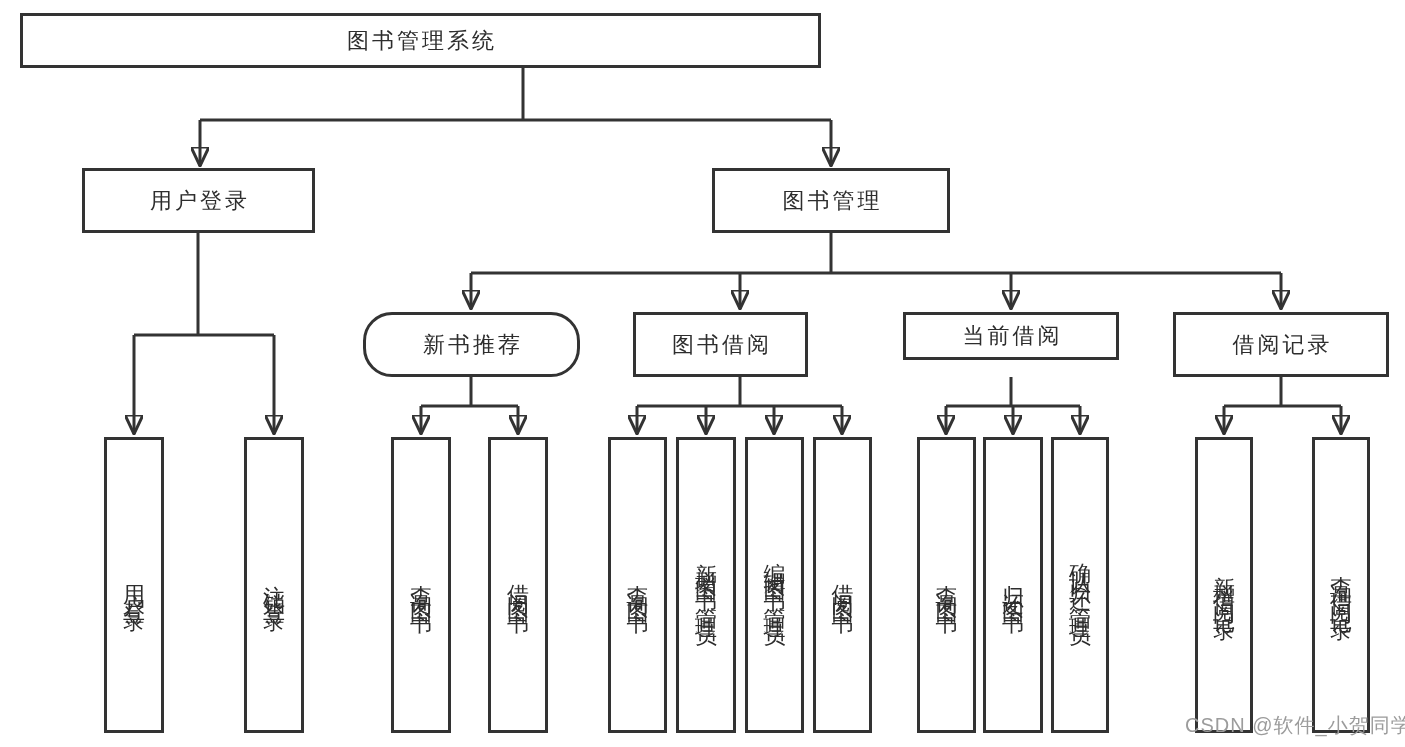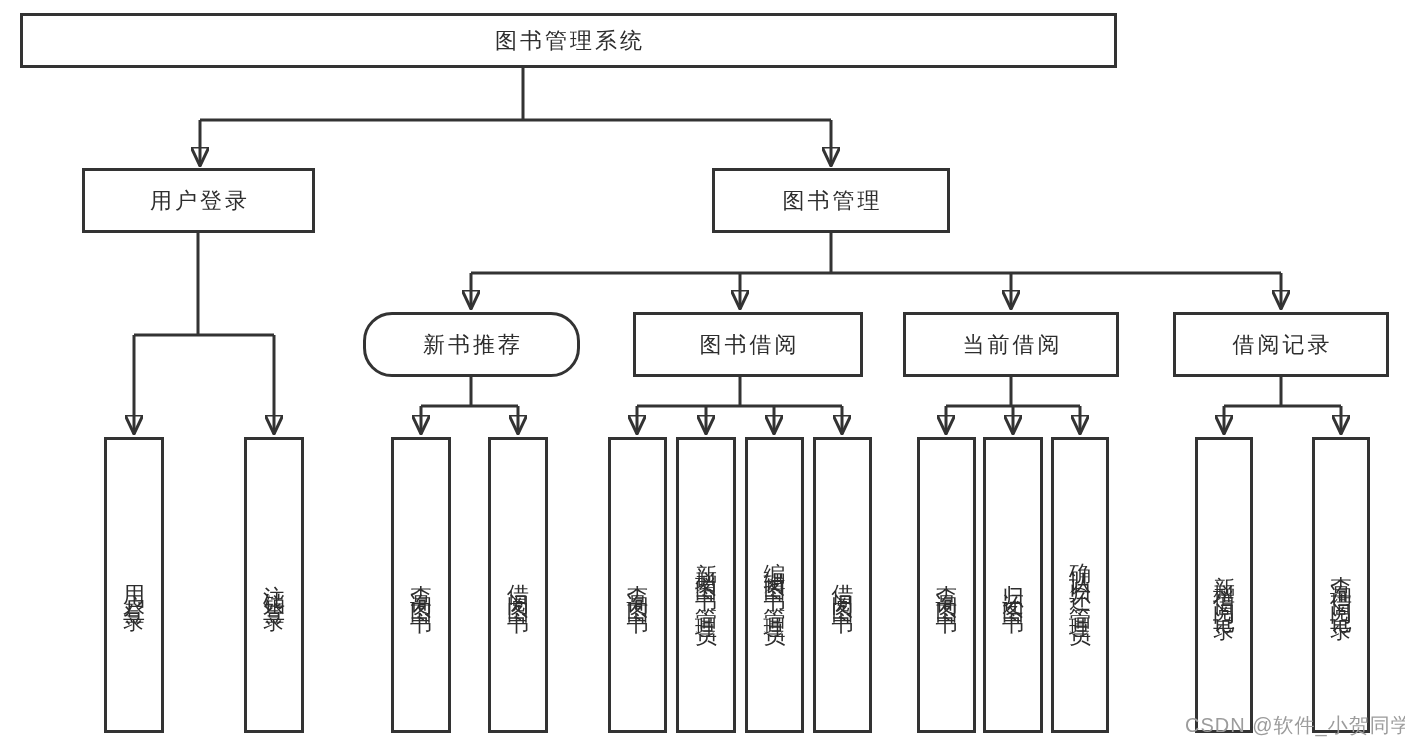--- a/index.html
+++ b/index.html
@@ -99,38 +99,38 @@
     <path d="M1011,377 V406 M946,406 H1080"></path>
     <path d="M946,406 V434" marker-end="url(#arrow)"></path>
     <path d="M1013,406 V434" marker-end="url(#arrow)"></path>
     <path d="M1080,406 V434" marker-end="url(#arrow)"></path>
 
     <path d="M1281,377 V406 M1224,406 H1341"></path>
     <path d="M1224,406 V434" marker-end="url(#arrow)"></path>
     <path d="M1341,406 V434" marker-end="url(#arrow)"></path>
   </svg>
 
-  <div class="box" style="left:20px; top:13px; width:1097px; height:55px;">
+  <div class="box" style="left:20px; top:13px; width:801px; height:55px;">
     <span class="hlabel">图书管理系统</span>
   </div>
 
   <div class="box" style="left:82px; top:168px; width:233px; height:65px;">
     <span class="hlabel">用户登录</span>
   </div>
   <div class="box" style="left:712px; top:168px; width:238px; height:65px;align-items:center;">
     <span class="hlabel">图书管理</span>
   </div>
 
   <div class="box" style="left:363px; top:312px; width:217px; height:65px;border-radius:29px;">
     <span class="hlabel">新书推荐</span>
   </div>
-  <div class="box" style="left:633px; top:312px; width:230px; height:65px;">
+  <div class="box" style="left:633px; top:312px; width:175px; height:65px;">
     <span class="hlabel">图书借阅</span>
   </div>
-  <div class="box" style="left:903px; top:312px; width:216px; height:65px;">
+  <div class="box" style="left:903px; top:312px; width:216px; height:48px;">
     <span class="hlabel">当前借阅</span>
   </div>
   <div class="box" style="left:1173px; top:312px; width:216px; height:65px;">
     <span class="hlabel">借阅记录</span>
   </div>
 
   <div class="box" style="left:104px; top:437px; width:60px; height:296px;">
     <span class="vlabel">用户登录</span>
   </div>
   <div class="box" style="left:244px; top:437px; width:60px; height:296px;">

